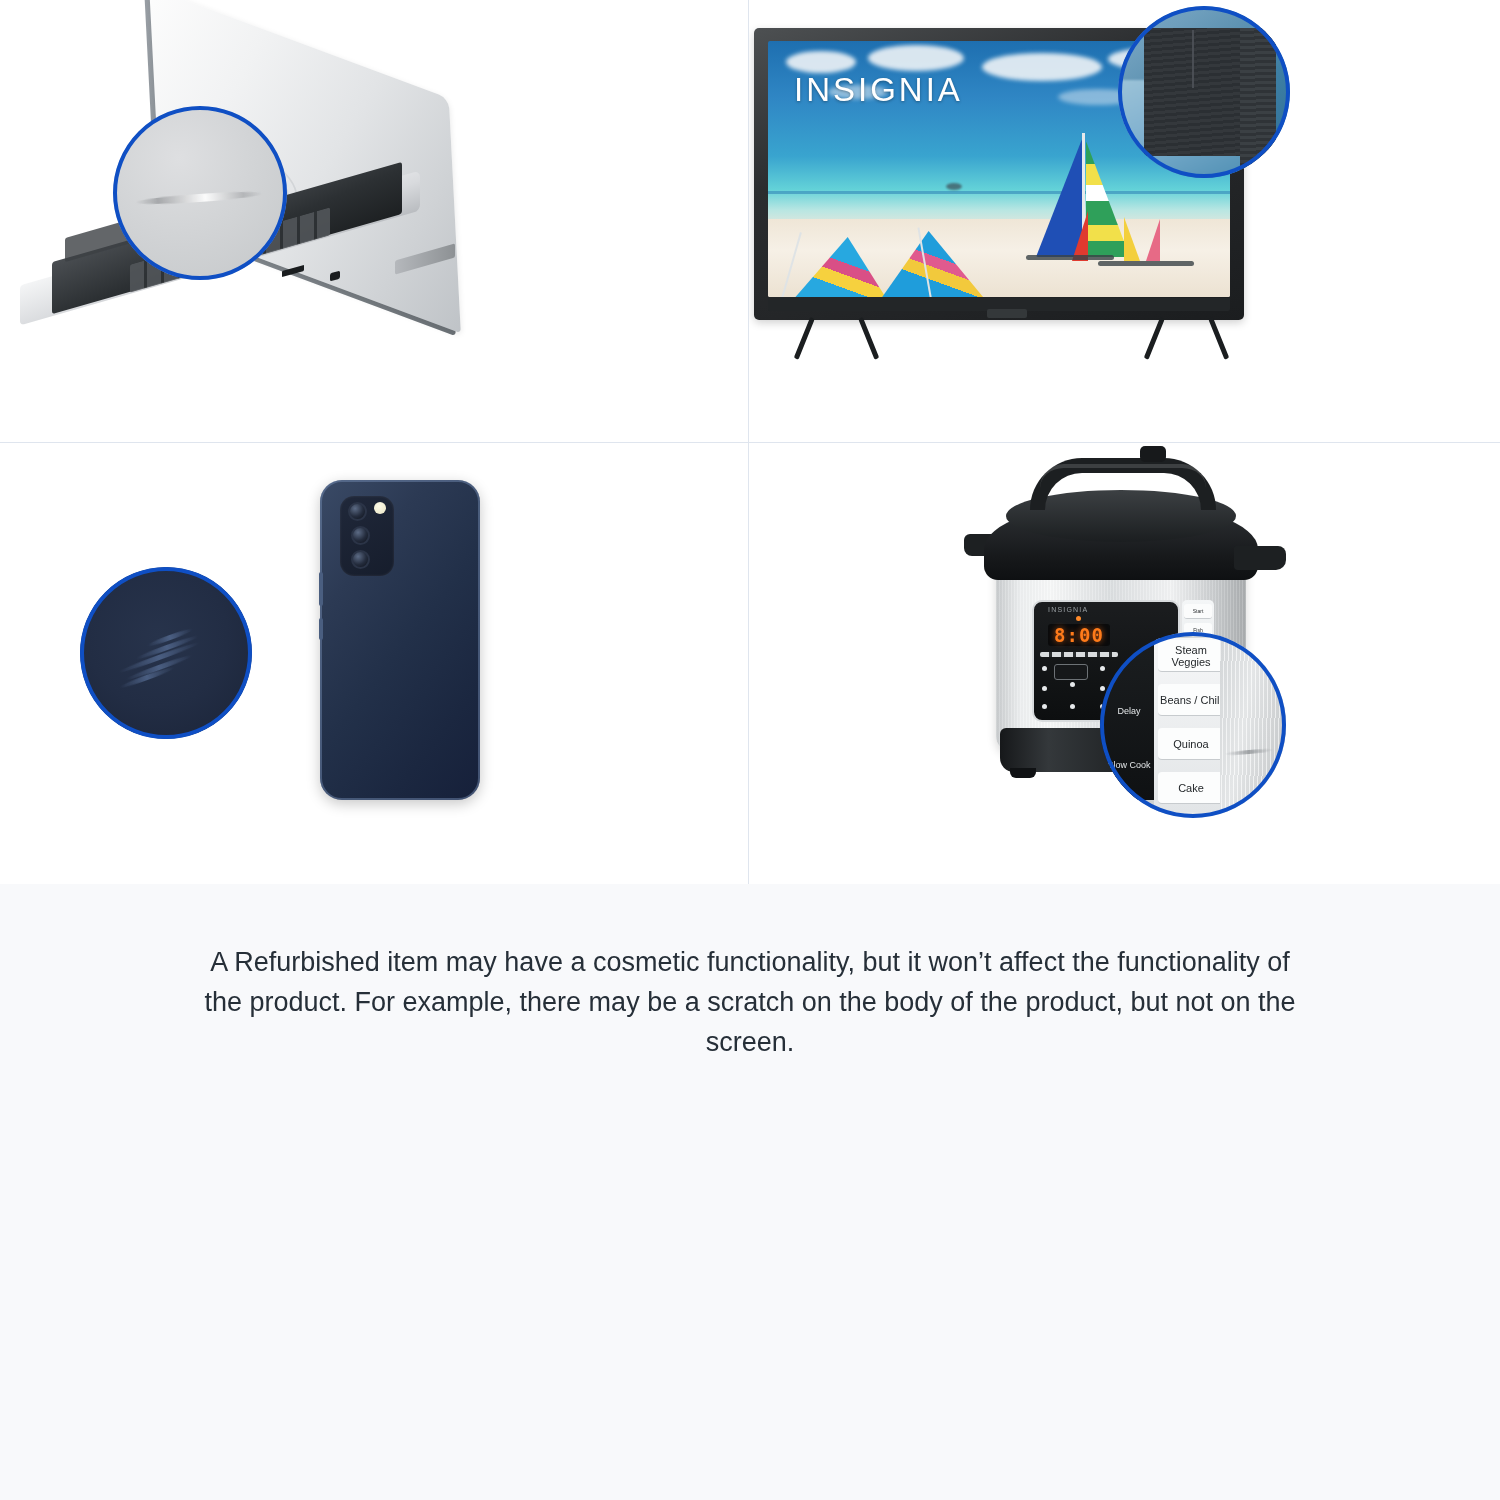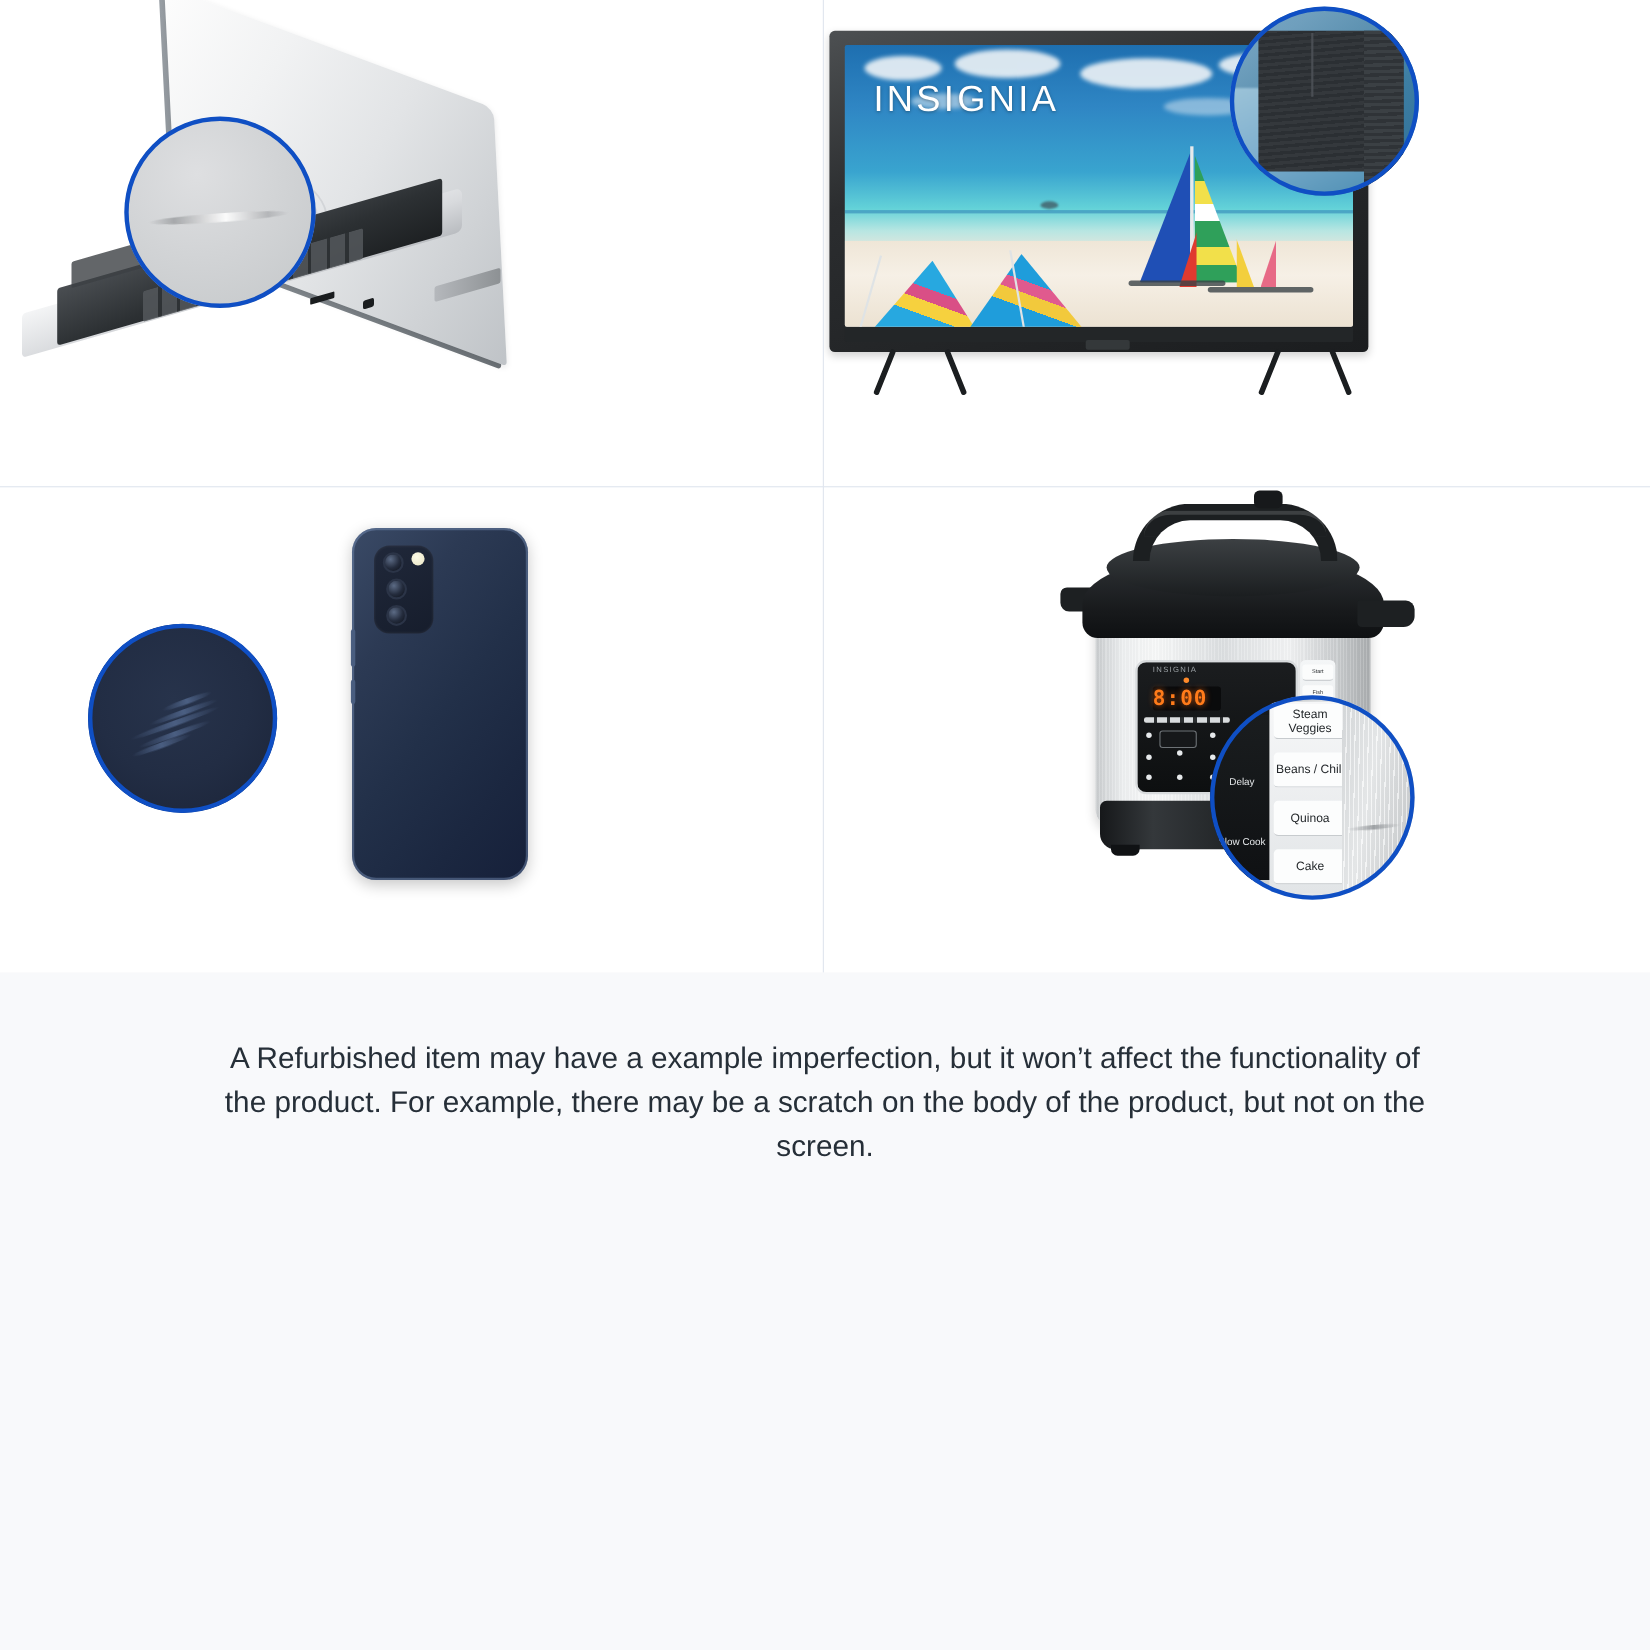--- a/index.html
+++ b/index.html
@@ -293,21 +293,21 @@
   .ck-panel{
     position:absolute;left:284px;top:158px;width:148px;height:122px;
     background:linear-gradient(180deg,#1b1d1f,#0d0f10);border-radius:10px;
     border:2px solid #d8dbdd;box-sizing:border-box;
   }
   .ck-brand{
     position:absolute;left:300px;top:164px;color:#9aa0a4;font-size:7px;letter-spacing:1.2px;
   }
   .ck-display{
     position:absolute;left:300px;top:182px;width:62px;height:22px;background:#0a0b0c;border-radius:3px;
-    display:flex;align-items:center;
+    display:flex;align-items:center;justify-content:center;
   }
   .ck-digits{
     color:#ff7b1a;font-family:"DejaVu Sans Mono","Liberation Mono",monospace;font-size:19px;
     letter-spacing:1px;text-shadow:0 0 6px rgba(255,110,20,.75);font-weight:700;
   }
   .ck-led{position:absolute;left:328px;top:174px;width:5px;height:5px;border-radius:50%;background:#ff8a2a;}
   .ck-meter{
     position:absolute;left:292px;top:210px;width:78px;height:5px;
     background:repeating-linear-gradient(90deg,#d9dcde 0 9px,#2a2d2f 9px 12px);border-radius:2px;
   }
@@ -525,16 +525,16 @@
             <div class="ck-mag-steel"></div>
             <div class="ck-mag-scratch"></div>
           </div>
         </div>
         <div class="mag-ring ck-mag"></div>
       </div>
     </div>
   </div>
 
   <div class="footer">
-    <p class="para">A Refurbished item may have a example imperfection, but it won’t affect the functionality of the product. For example, there may be a scratch on the body of the product, but not on the screen.</p>
+    <p class="para">A Refurbished item may have a cosmetic functionality, but it won’t affect the functionality of the product. For example, there may be a scratch on the body of the product, but not on the screen.</p>
   </div>
 
 </div>
 
 </body></html>

